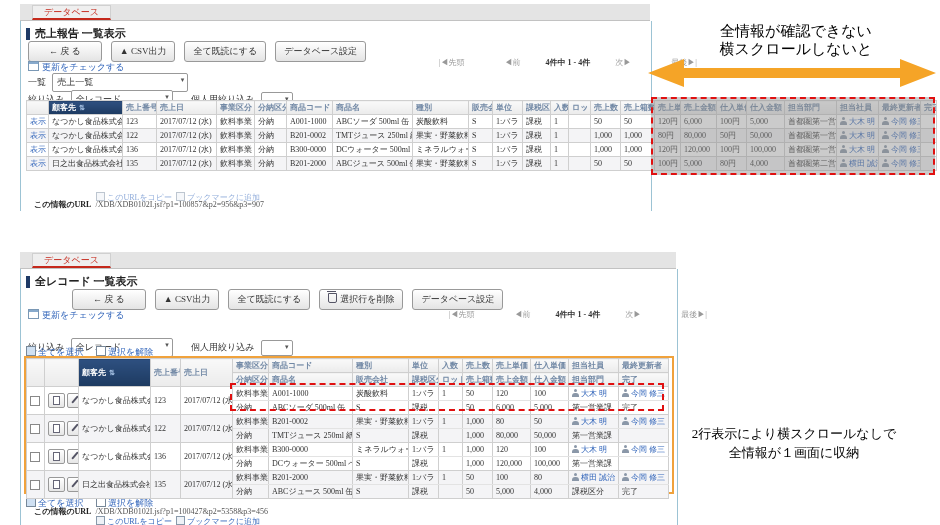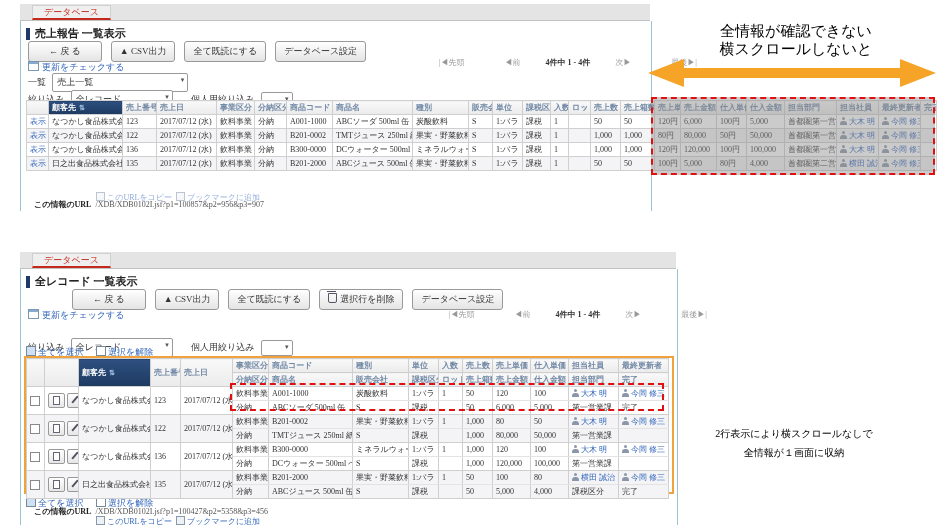--- a/index.html
+++ b/index.html
@@ -62,21 +62,21 @@
   .ico-cb{display:inline-block;width:8px;height:8px;border:1px solid #789;background:#fff;margin-right:2px;vertical-align:-1px;}
   .ico-cb.checked{background:#cfe0f2;}
 
   
   .overlay{left:651px;top:97px;width:284px;height:78px;background:rgba(140,140,140,.45);
            border:2px dashed #e01010;box-sizing:border-box;z-index:6;}
   .redbox{left:230px;top:383px;width:434px;height:28px;border:2px dashed #e01010;box-sizing:border-box;z-index:6;pointer-events:none;}
   .obox{left:24px;top:356px;width:650px;height:138px;border:2px solid #f0a23c;box-sizing:border-box;z-index:1;}
 
   .anno{font-size:15px;color:#000;text-align:center;line-height:18px;z-index:7;}
-  .anno-bot{font-size:10px;line-height:19px;}
+  .anno-bot{font-size:13px;line-height:19px;}
   .urlv{color:#555;}
   .faded{opacity:.55;}
   b.ulab{color:#222;font-size:8px;}
   .urlrow{font-size:8px;}
 </style>
 </head>
 <body>
 
 <div id="canvas">
 

